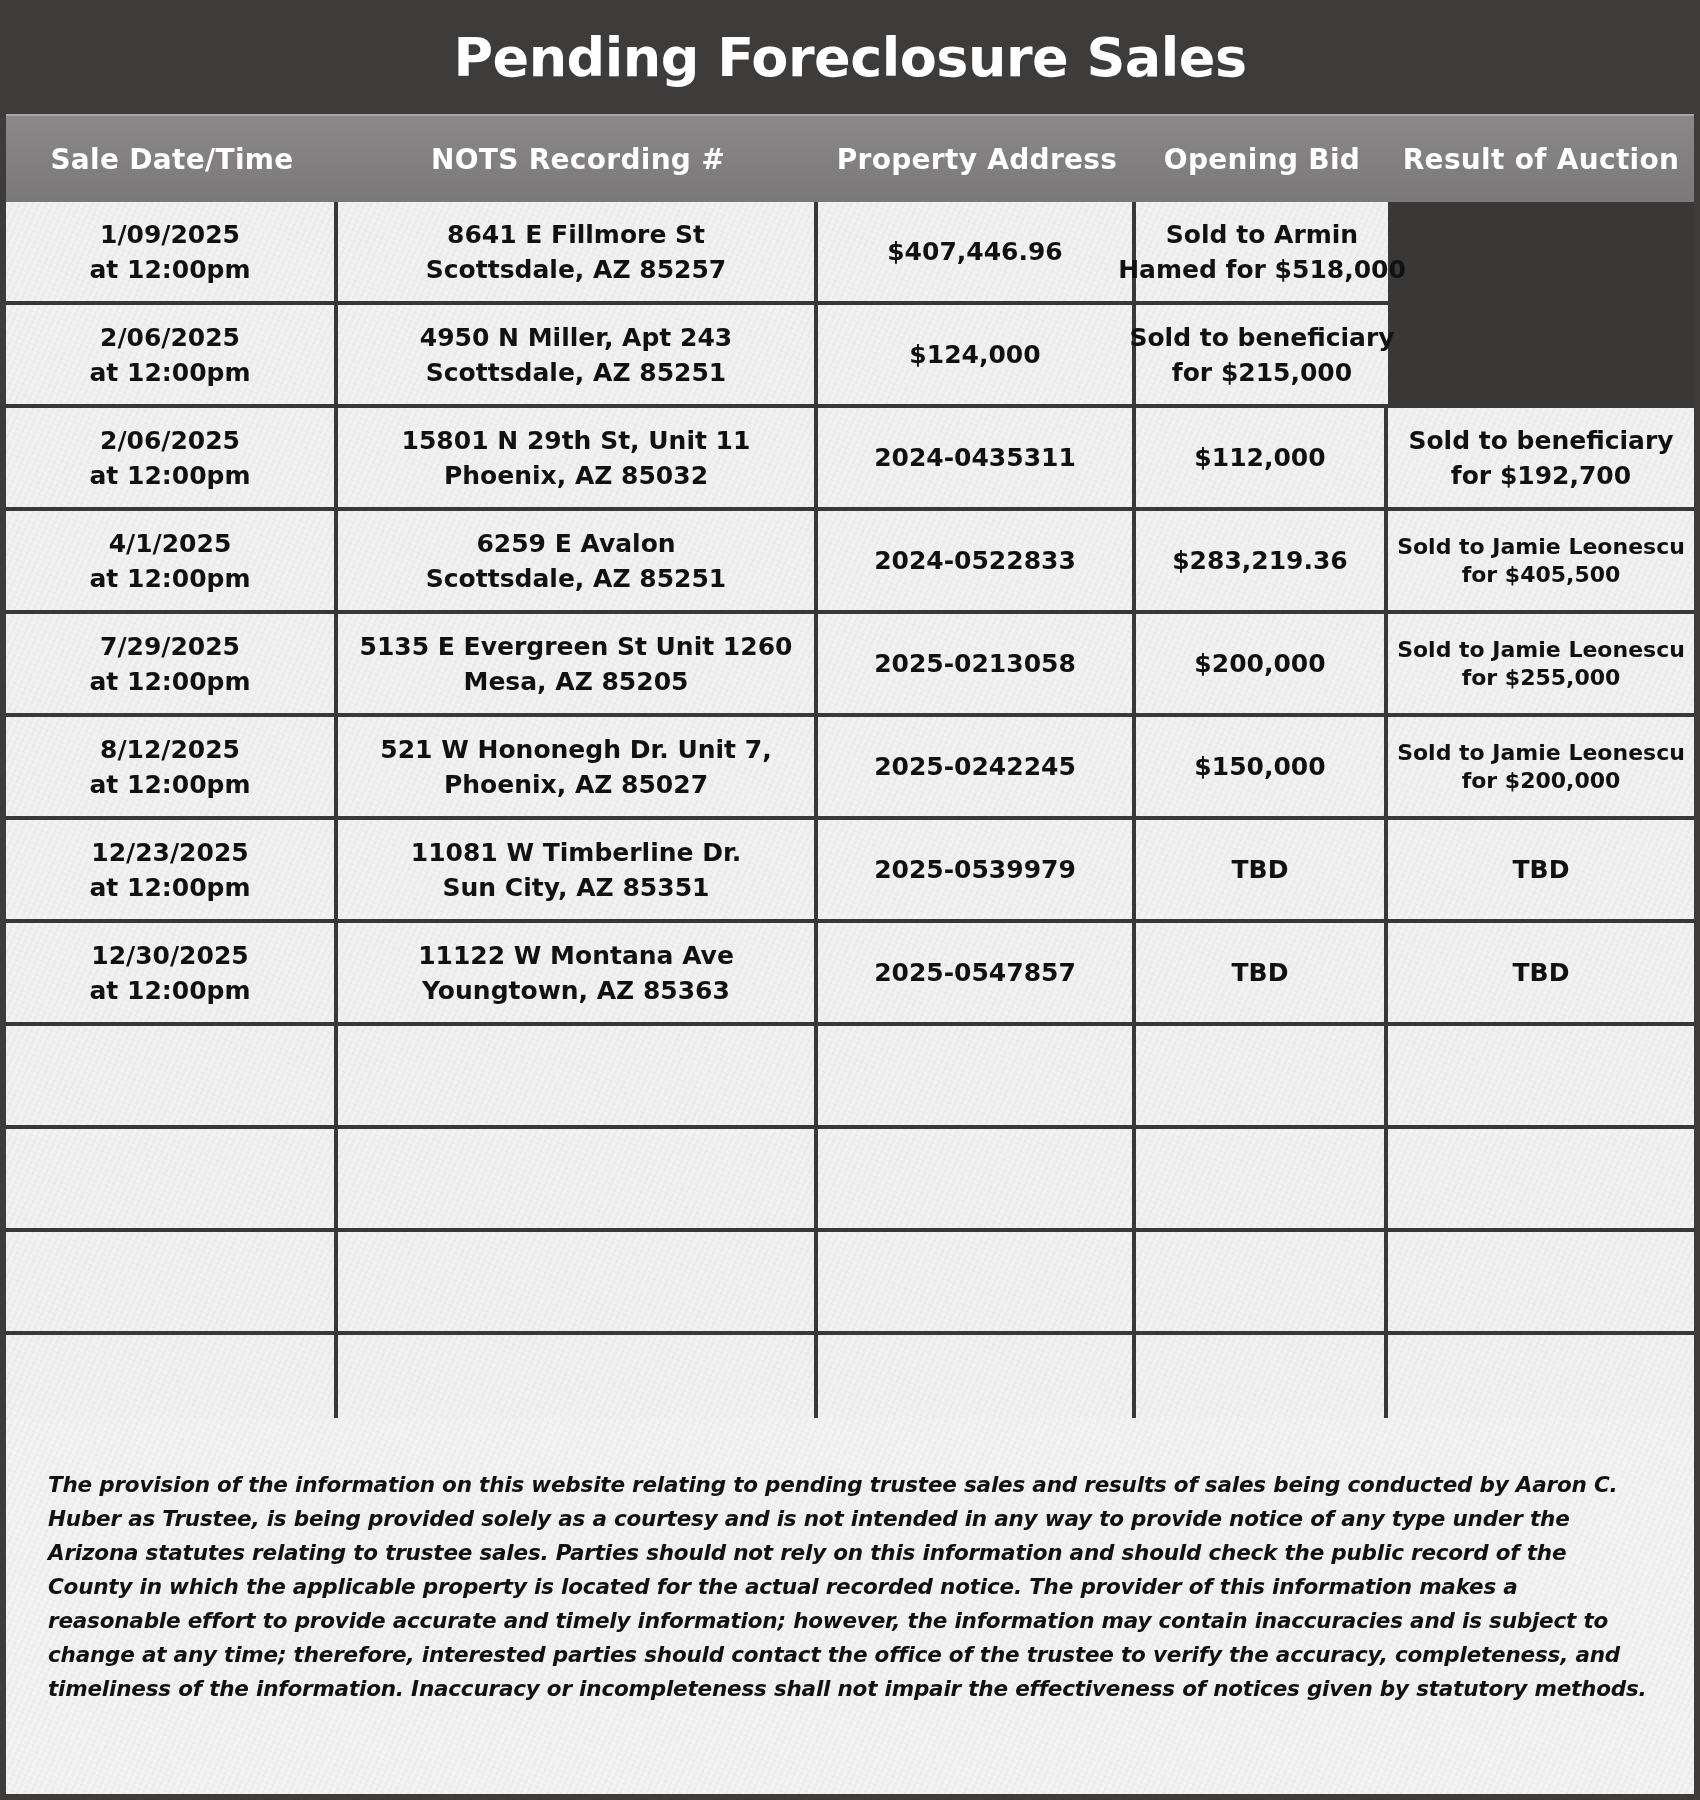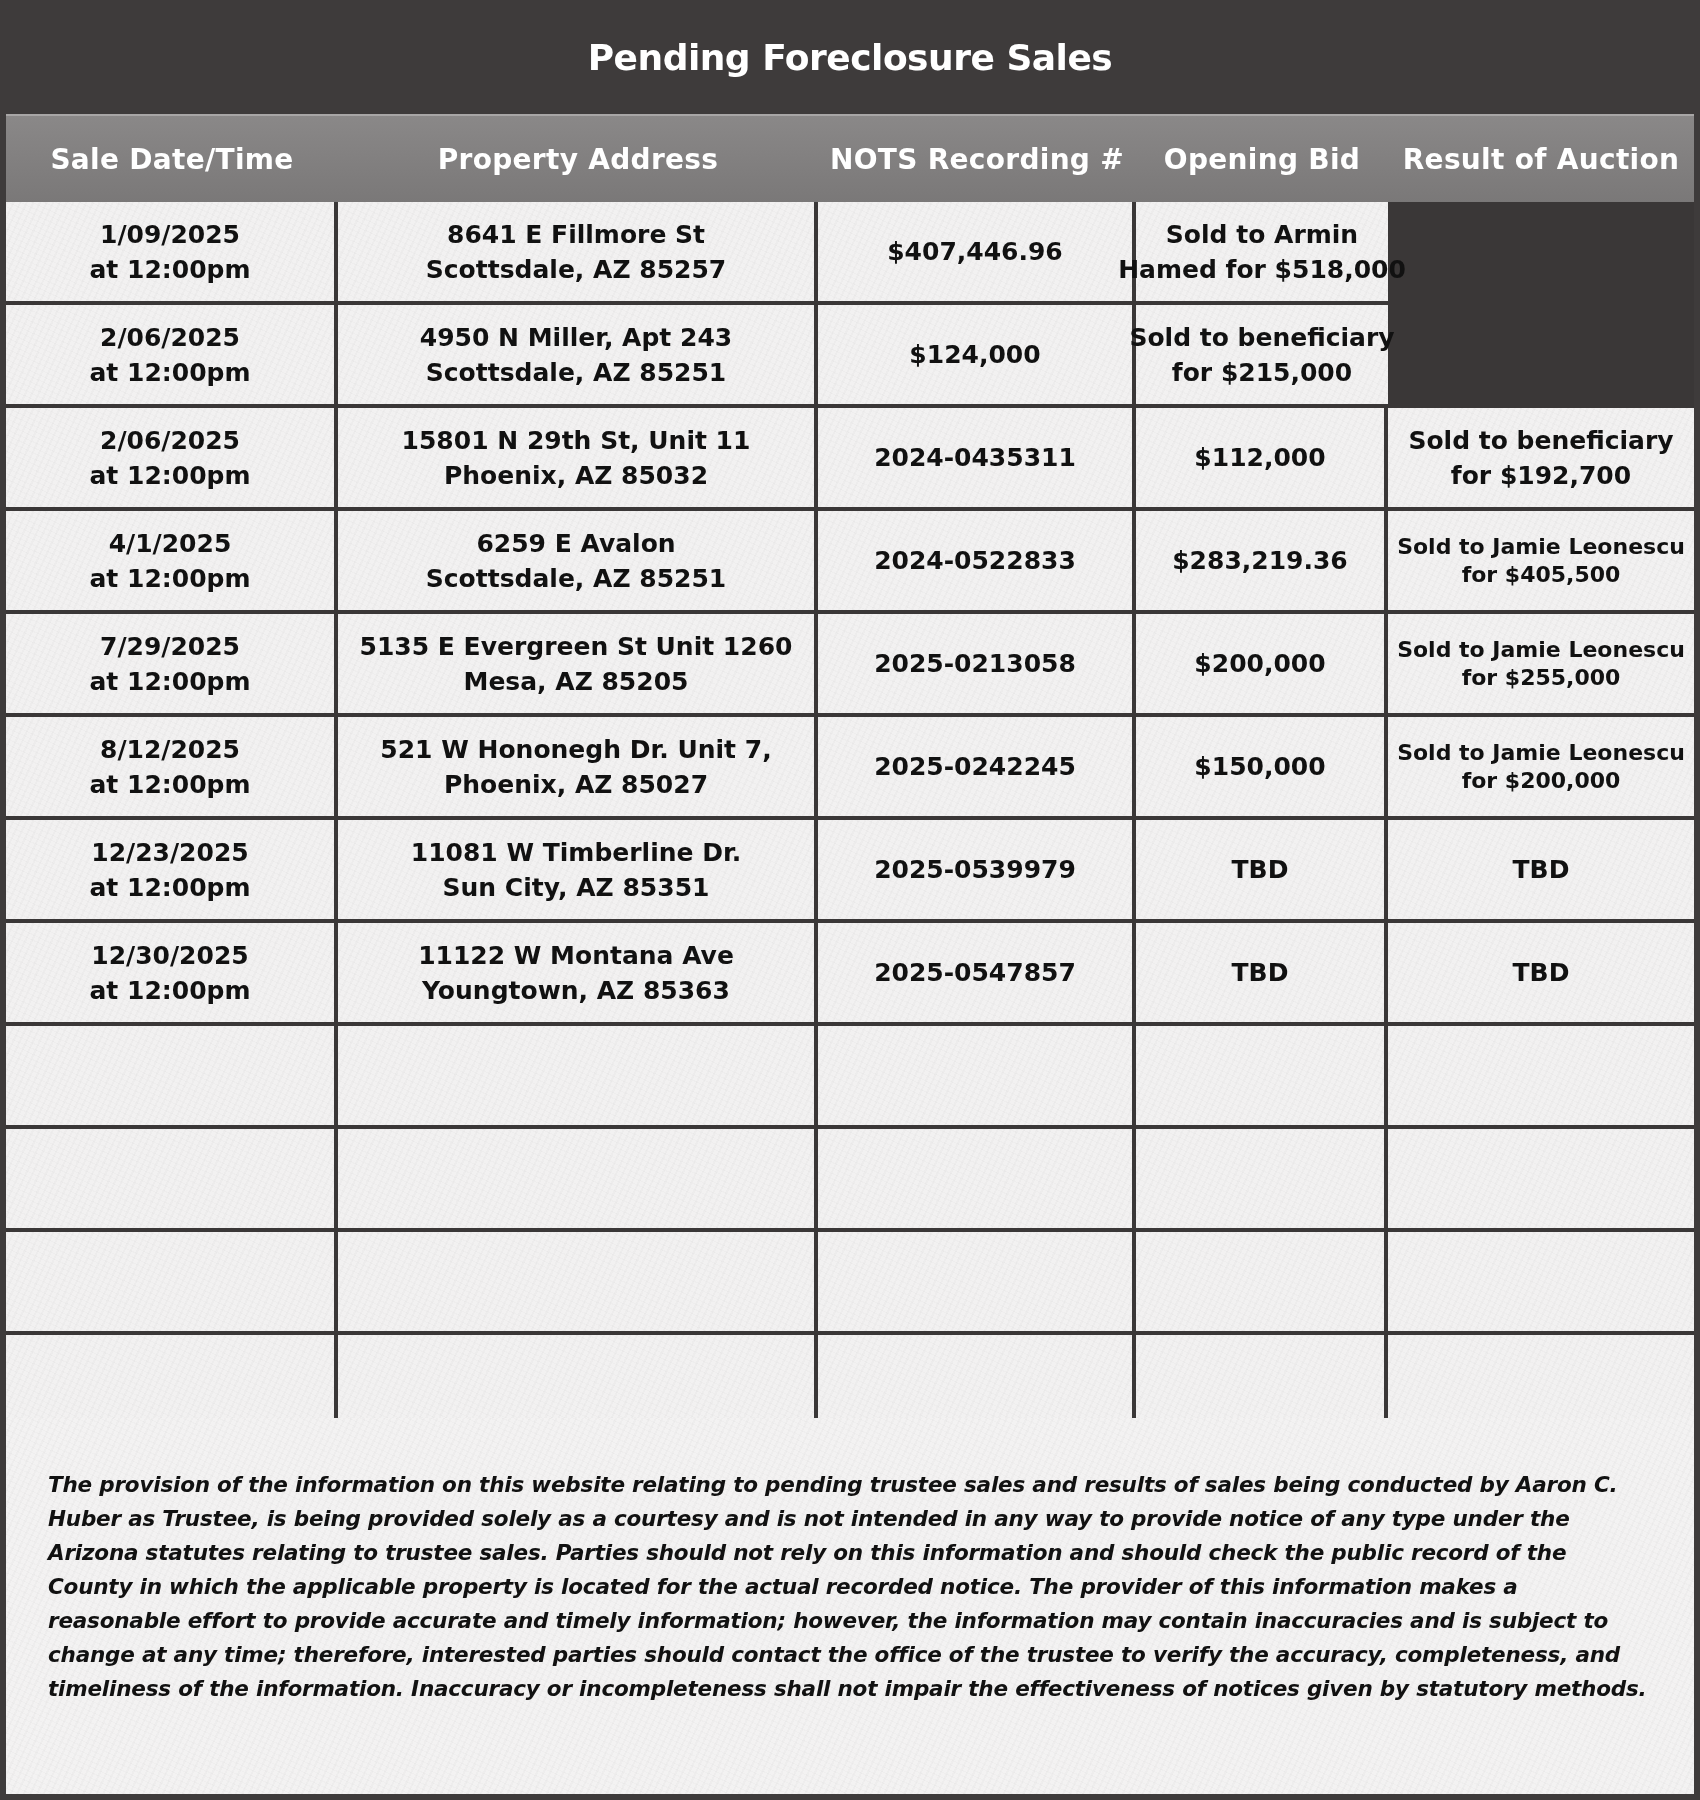--- a/index.html
+++ b/index.html
@@ -8,21 +8,21 @@
     background: #3e3b3b;
     font-family: "Liberation Sans", sans-serif;
     position: relative;
     overflow: hidden;
   }
   .title-bar {
     position: absolute; left: 0; top: 0; width: 1700px; height: 114px;
     display: flex; align-items: center; justify-content: center;
   }
   .title {
-    color: #ffffff; font-weight: 700; font-size: 36px;
+    color: #ffffff; font-weight: 700; font-size: 54px;
     font-family: "DejaVu Sans", sans-serif; letter-spacing: -0.5px;
   }
   .table-wrap {
     position: absolute; left: 6px; top: 114px; width: 1688px;
   }
   .header-row {
     display: grid;
     grid-template-columns: 332px 480px 318px 252px 306px;
     height: 86px;
     background: linear-gradient(180deg, #8a8888 0%, #7a7878 100%);
@@ -80,22 +80,22 @@
 </head>
 <body>
 
 <div class="title-bar">
   <div class="title">Pending Foreclosure Sales</div>
 </div>
 
 <div class="table-wrap">
   <div class="header-row">
     <div class="hcell">Sale Date/Time</div>
+    <div class="hcell">NOTS Recording #</div>
     <div class="hcell">Property Address</div>
-    <div class="hcell">NOTS Recording #</div>
     <div class="hcell">Opening Bid</div>
     <div class="hcell">Result of Auction</div>
   </div>
   <div class="body-grid" id="body-grid">
       <div class="row">
         <div class="cell">
           <span class="line">1/09/2025</span>
           <span class="line">at 12:00pm</span>
         </div>
         <div class="cell">

